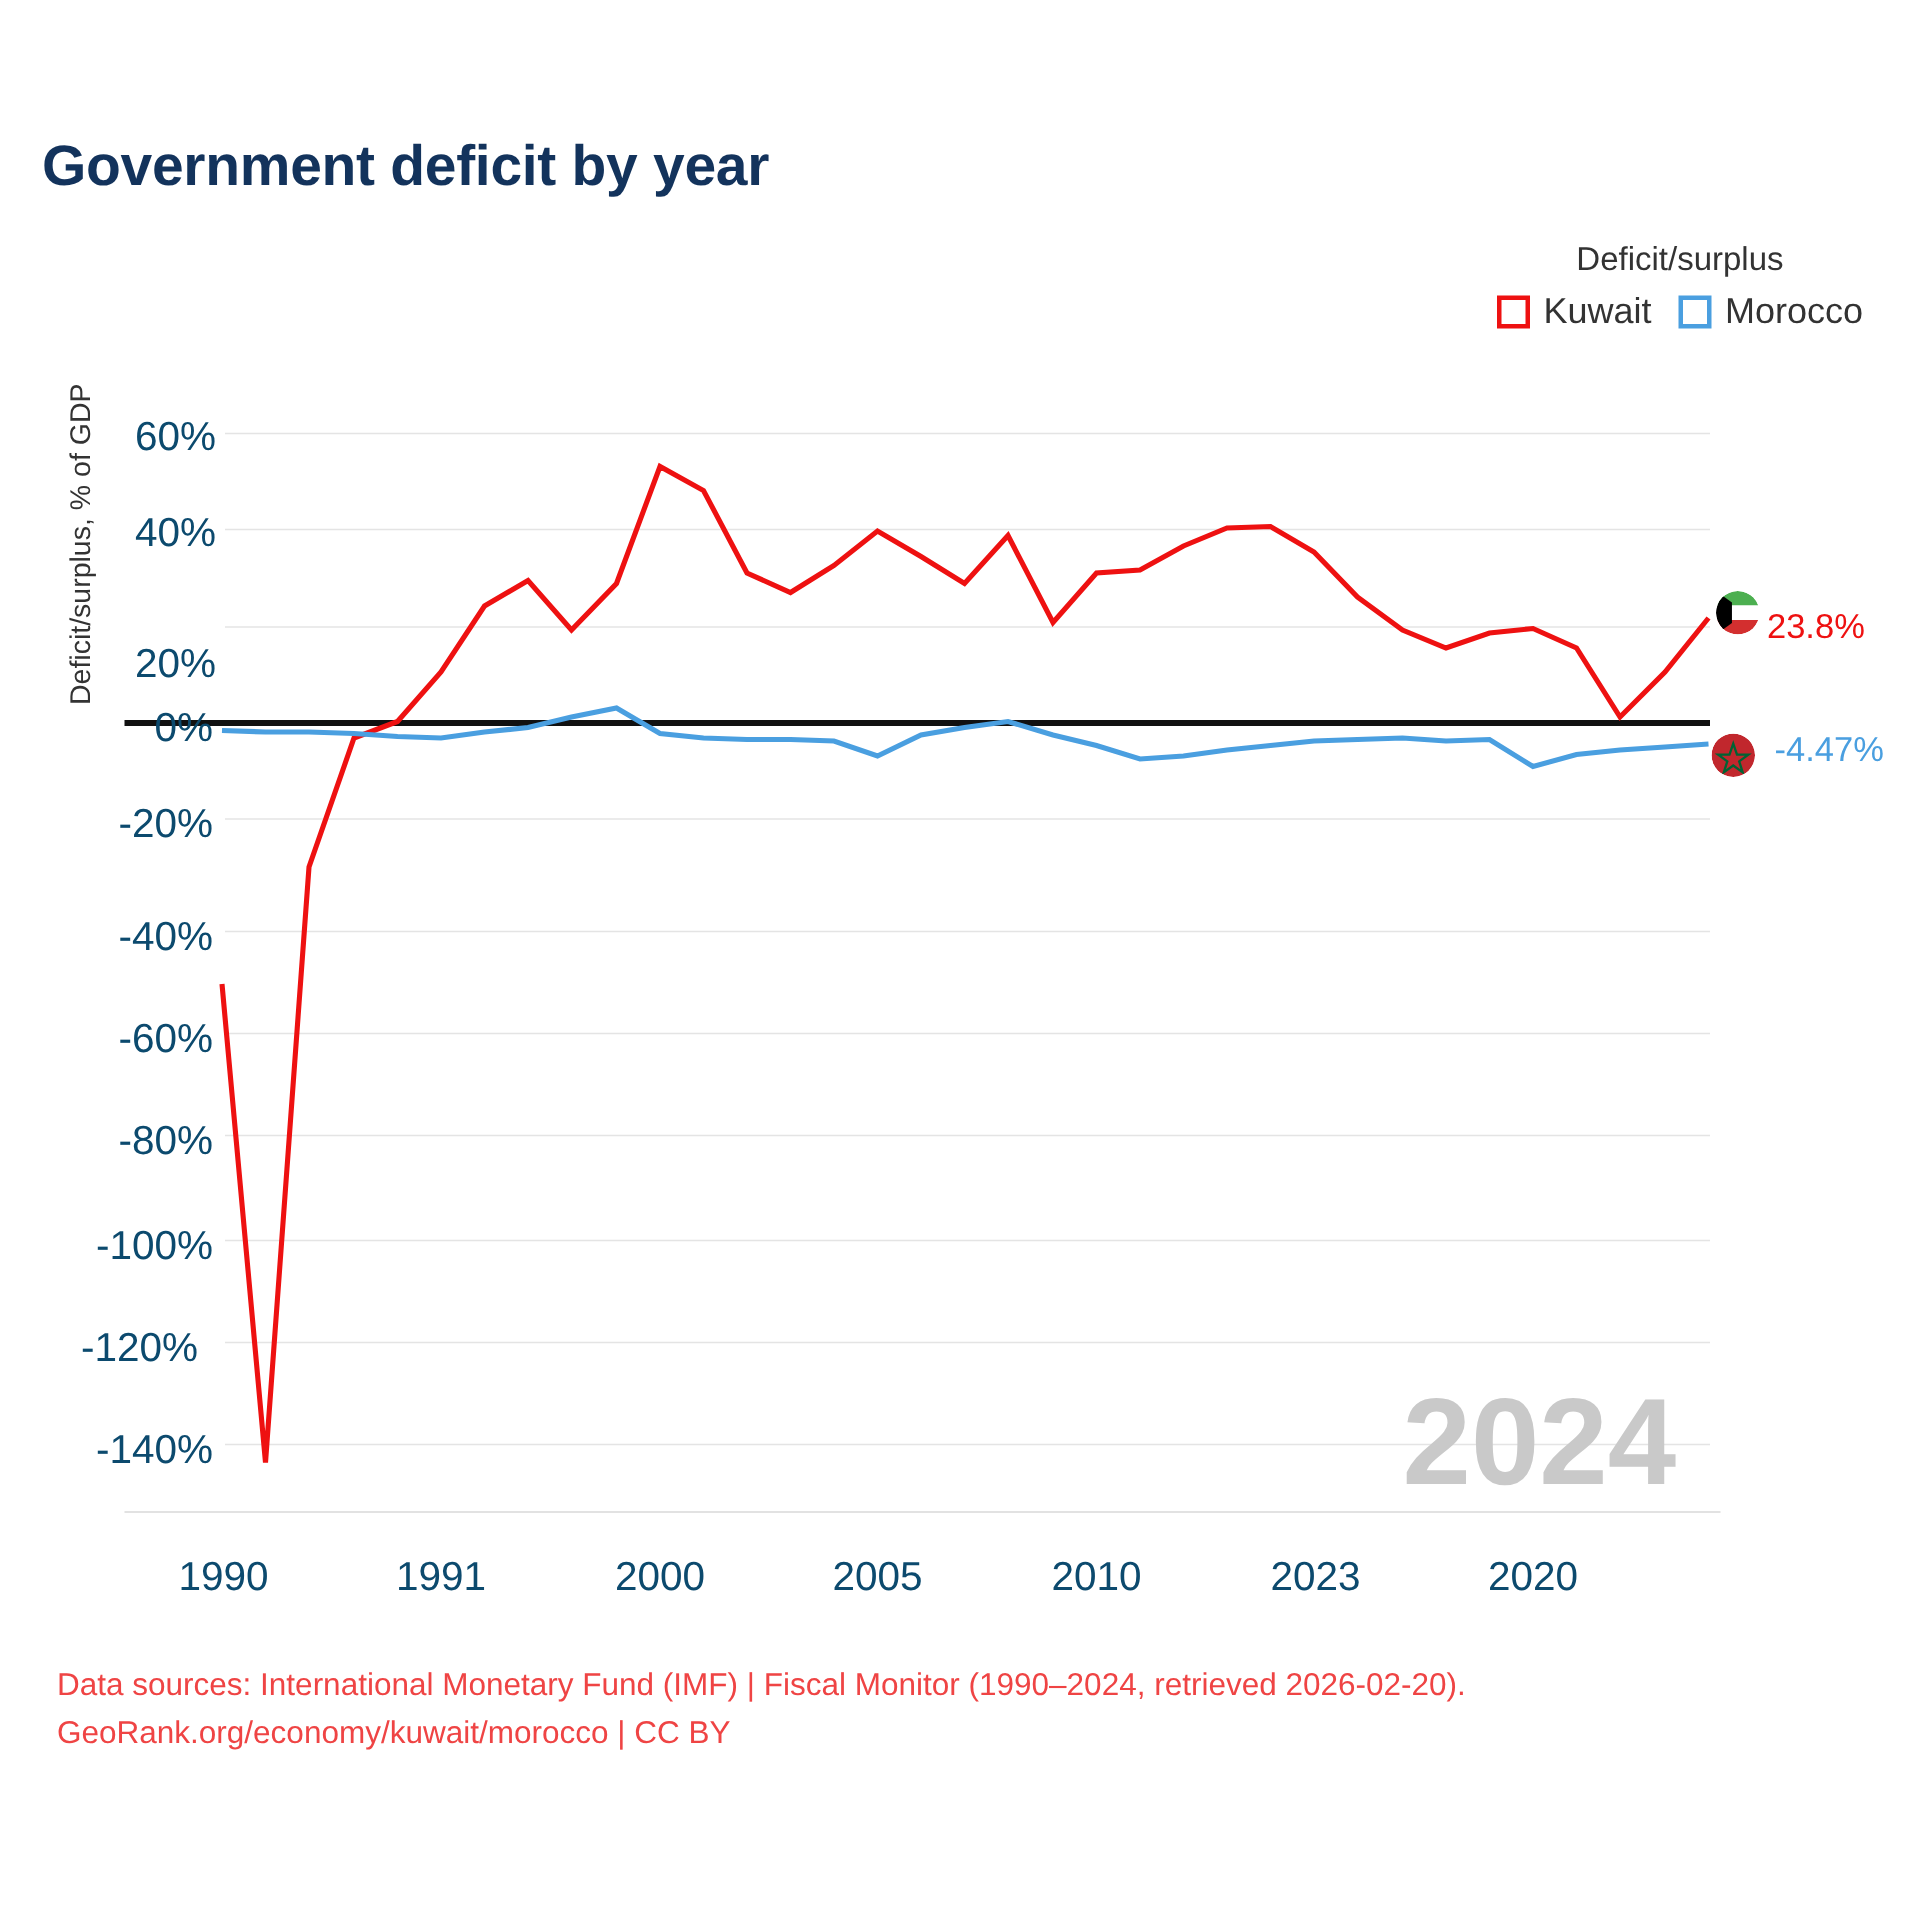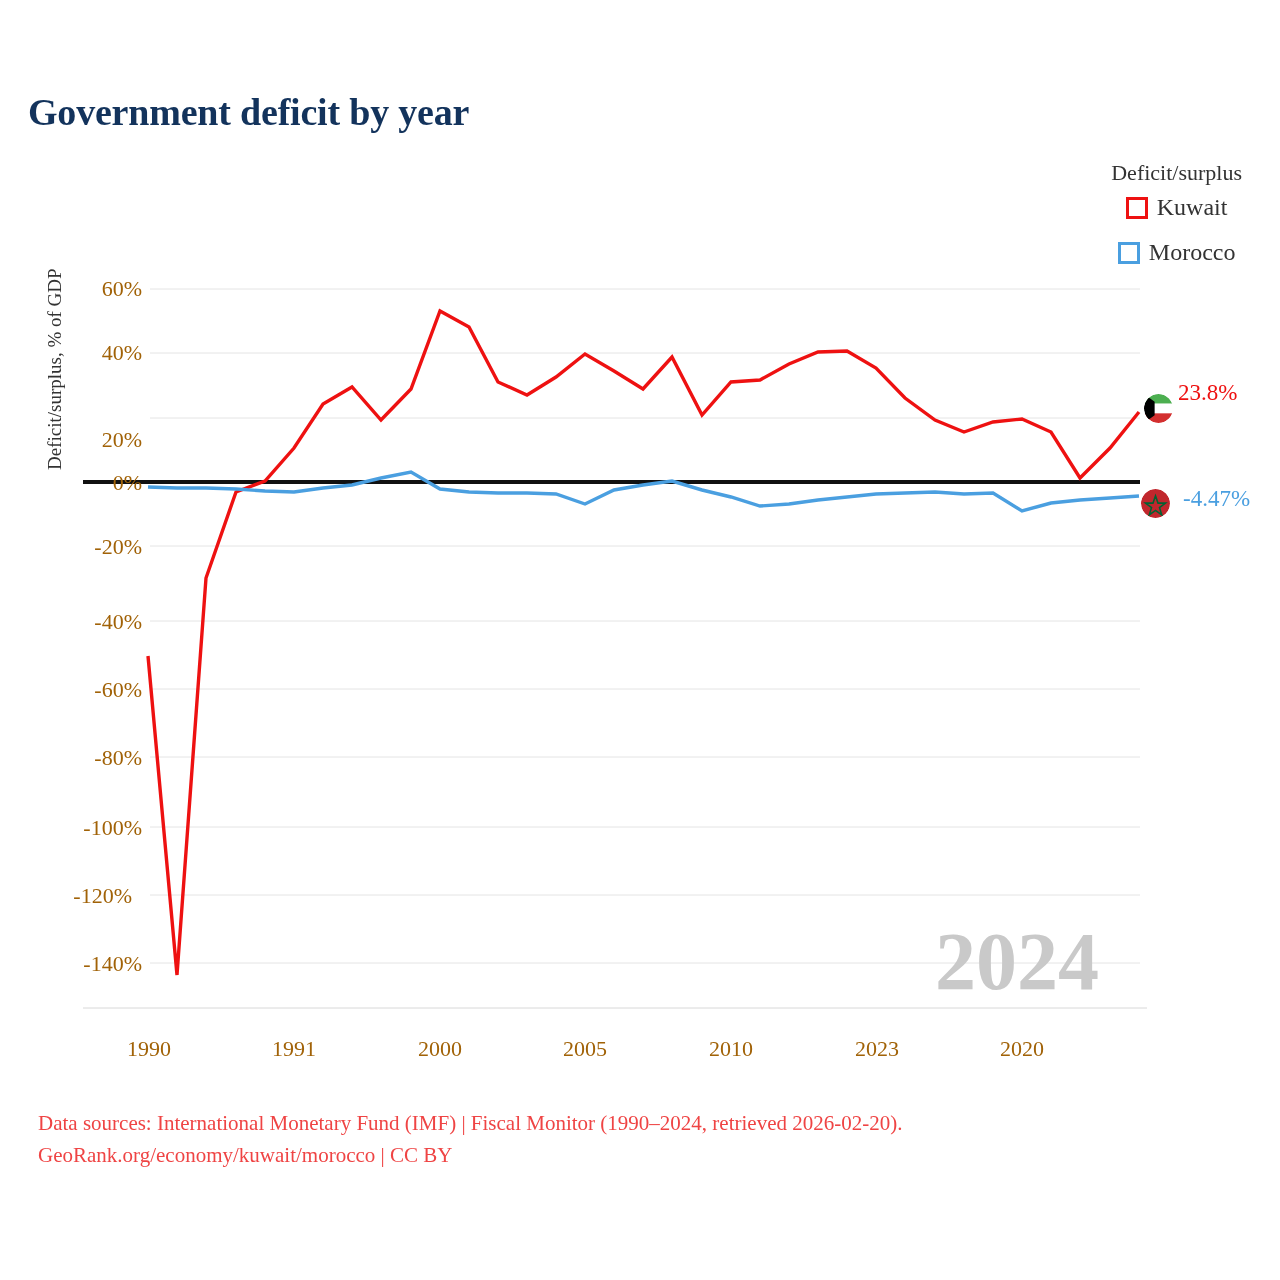--- a/index.html
+++ b/index.html
@@ -12,21 +12,20 @@
     height: 1280px;
     font-family: "Liberation Sans", sans-serif;
     color: #222222;
     position: relative;
     overflow: hidden;
   }
   .page {
     position: relative;
     width: 1280px;
     height: 964px;
-    font-family: Liberation Serif, serif;
   }
   .chart-title {
     position: absolute;
     left: 28px;
     top: 90px;
     font-size: 38px;
     font-weight: bold;
     color: #13335c;
     letter-spacing: -0.2px;
   }
@@ -37,21 +36,21 @@
     text-align: right;
   }
   .legend-title {
     font-size: 22px;
     color: #333333;
     margin-bottom: 8px;
     text-align: center;
   }
   .legend-items {
     display: flex;
-    flex-direction: column;
+    flex-direction: row;
     justify-content: flex-end;
     align-items: center;
     gap: 18px;
   }
   .legend-item {
     display: flex;
     flex-direction: row;
     align-items: center;
     gap: 9px;
   }
@@ -91,21 +90,21 @@
     top: 915px;
     font-size: 82px;
     font-weight: bold;
     color: #c9c9c9;
   }
   .endlabel {
     position: absolute;
     font-size: 23px;
     white-space: nowrap;
   }
-  .endlabel.kuwait { color: #ee1111; left: 1178px; top: 380px; }
+  .endlabel.kuwait { color: #ee1111; left: 1178px; top: 404px; }
   .endlabel.morocco { color: #4a9fe0; left: 1183px; top: 486px; }
   .flag-badge {
     position: absolute;
     width: 29px;
     height: 29px;
     border-radius: 50%;
     overflow: hidden;
   }
   .flag-kuwait { left: 1144px; top: 394px; }
   .flag-morocco { left: 1141px; top: 489px; }
@@ -113,22 +112,22 @@
     position: absolute;
     left: 38px;
     top: 1108px;
     font-size: 21px;
     color: #ef4444;
     line-height: 1.52;
   }
   .footer div { white-space: nowrap; }
   .tick-label {
     position: absolute;
-    font-size: 22px;
-    color: #a16207;
+    font-size: 27px;
+    color: #0c4a6e;
   }
 </style>
 </head>
 <body>
 
 <div class="page">
 
   <div class="chart-title">Government deficit by year</div>
 
   <div class="legend">

